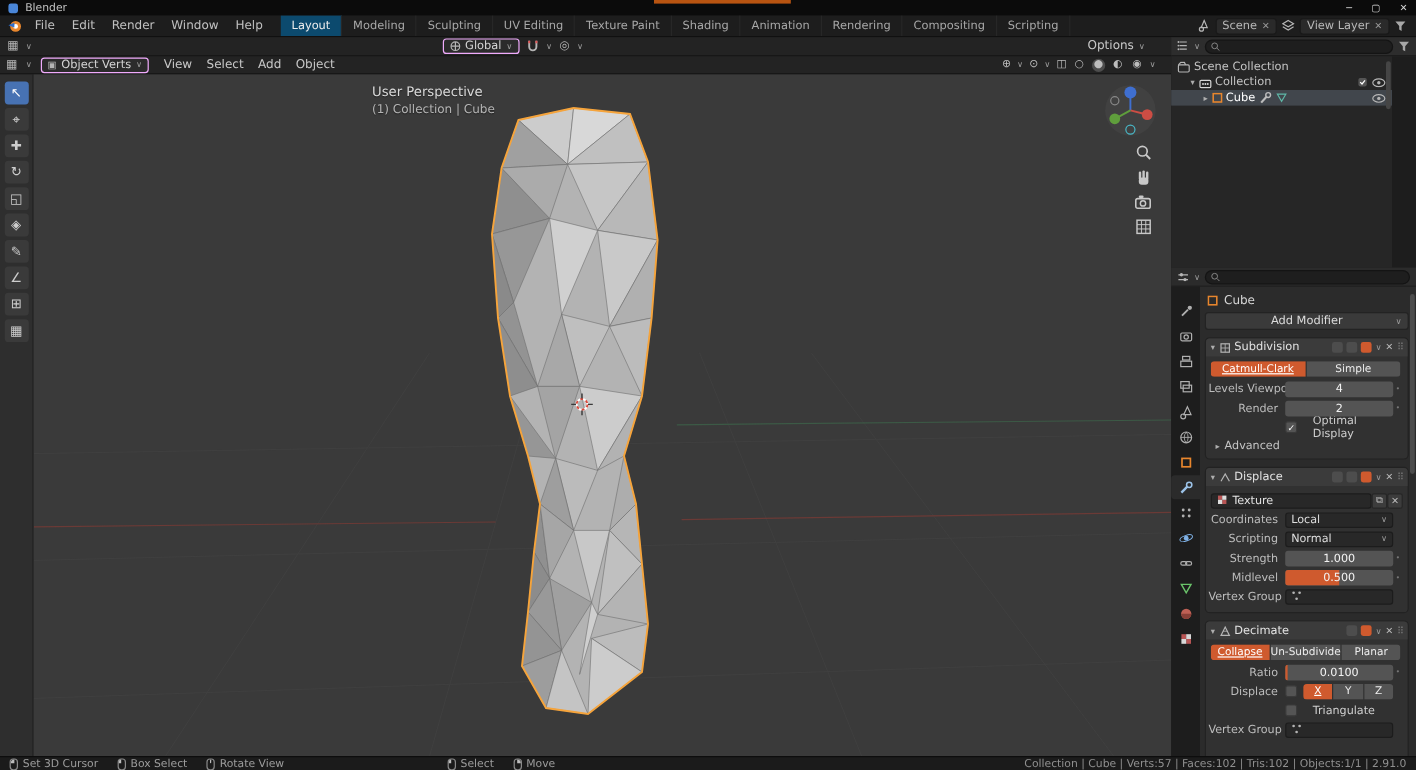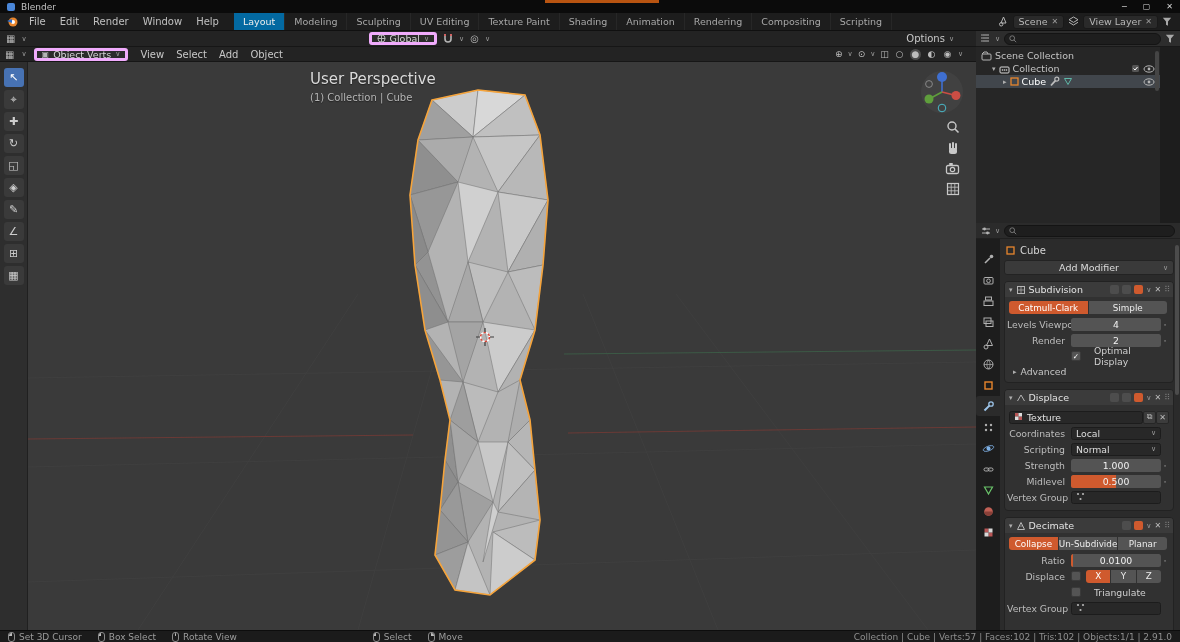--- a/index.html
+++ b/index.html
@@ -16,30 +16,30 @@
   .winbtns span { cursor:default; }
 
   
   .menubar { position:absolute; left:0; top:13px; width:1180px; height:18px; background:#1d1d1d;
              border-bottom:1px solid #101010; display:flex; align-items:center; padding:0 4px;
              color:#c0c0c0; white-space:nowrap; }
   .menu { padding:0 7px; line-height:17px; }
   .blogo { width:14px; height:12px; margin:0 2px; }
   .workspaces { display:flex; margin-left:8px; height:17px; }
   .wtab { padding:0 9px; line-height:17px; color:#a8a8a8; border-right:1px solid #272727; font-size:9.5px; }
-  .wtab.active { background:#0369a1; color:#ededed; }
+  .wtab.active { background:#0c4a6e; color:#ededed; }
   .scenewidgets { margin-left:auto; display:flex; align-items:center; gap:4px; padding-right:4px; color:#b8b8b8; font-size:9.5px; }
   .swfield { display:flex; align-items:center; gap:4px; background:#2a2a2a; border:1px solid #191919;
              border-radius:3px; padding:0 5px; height:14px; }
   .swx { font-size:8px; color:#999; }
 
   
   .toolsettings { position:absolute; left:0; top:31px; width:976px; height:16px; background:#232323;
                   border-bottom:1px solid #161616; display:flex; align-items:center; gap:6px; padding:0 6px; }
-  .dd { display:flex; align-items:center; gap:4px; background:#2b2b2b; border:3px solid #f0abfc;
+  .dd { display:flex; align-items:center; gap:4px; background:#2b2b2b; border:1px solid #f0abfc;
         border-radius:3px; height:13px; padding:0 5px; font-size:9.5px; color:#d5d5d5; }
   .chev { font-size:7px; color:#9a9a9a; }
   .tsspacer { width:330px; }
   .options { margin-left:auto; display:flex; align-items:center; gap:4px; padding-right:16px; }
 
   
   .outliner-header { position:absolute; left:976px; top:31px; width:204px; height:16px; background:#2d2d2d;
                      border-bottom:1px solid #191919; display:flex; align-items:center; gap:4px; padding:0 5px; }
   .searchbox { flex:1; height:12px; background:#1e1e1e; border:1px solid #141414; border-radius:6px;
                display:flex; align-items:center; gap:3px; padding:0 4px; }
@@ -57,21 +57,21 @@
   .left-toolbar { position:absolute; left:0; top:62px; width:28px; height:568px; background:#2e2e2e;
                   border-right:1px solid #202020; display:flex; flex-direction:column; align-items:center;
                   gap:3px; padding-top:6px; }
   .tool { width:20px; height:19px; border-radius:3px; display:flex; align-items:center; justify-content:center;
           color:#cdcdcd; font-size:11px; background:#3a3a3a; }
   .tool.active { background:var(--accent,#4772b3); color:#fff; }
 
   
   .viewport { position:absolute; left:28px; top:62px; width:948px; height:568px; background:#3a3a3a; overflow:hidden; }
   .vp-overlay { position:absolute; left:282px; top:7px; line-height:1.45; text-shadow:0 1px 1px rgba(0,0,0,.45); }
-  .vp-overlay .l1 { font-size:15px; color:#dadada; }
+  .vp-overlay .l1 { font-size:11px; color:#dadada; }
   .vp-overlay .l2 { font-size:10px; color:#b5b5b5; }
   .gizmo { position:absolute; right:12px; top:8px; }
   .navicons { position:absolute; right:16px; top:58px; display:flex; flex-direction:column; gap:7px; align-items:center; }
   .mesh-outline { stroke:var(--outline_orange,#f6a43b); }
 
   
   .outliner { position:absolute; left:976px; top:47px; width:184px; height:176px; background:#262626; padding-top:2px; }
   .orow { display:flex; align-items:center; height:13px; gap:3px; padding:0 5px; font-size:9.5px; color:#c4c4c4; white-space:nowrap; }
   .orow .sp { flex:1; }
   .orow.selected { background:#41464c; color:#fff; }
@@ -95,21 +95,21 @@
            gap:3px; padding:0 4px; font-size:9.5px; color:#e2e2e2; }
   .phead .sp { flex:1; }
   .caret { font-size:7px; color:#aeaeae; }
   .hic { width:9px; height:9px; border-radius:2px; background:#4d4d4d; }
   .hic.on { background:var(--button_orange,#cf5a2e); }
   .grip { font-size:8px; color:#777; letter-spacing:-1px; }
   .pbody { padding:3px 4px 4px 2px; }
   .segmented { display:flex; height:13px; gap:1px; margin:1px 2px 3px 2px; border-radius:3px; overflow:hidden; }
   .segbtn { flex:1; background:#545454; display:flex; align-items:center; justify-content:center;
             color:#ececec; font-size:8.8px; white-space:nowrap; }
-  .segbtn.activeorange { background:var(--button_orange,#cf5a2e); color:#fff; }
+  .segbtn.activeorange { background:var(--button_orange,#cf5a2e); color:#fff;text-decoration:underline; }
   .prow { display:flex; align-items:center; height:14px; margin:2px 0; }
   .plabel { width:64px; text-align:right; padding-right:6px; color:#bdbdbd; font-size:9.3px; flex:none; white-space:nowrap; }
   .pwidget { flex:1; display:flex; align-items:center; gap:2px; }
   .dec { width:8px; text-align:center; font-size:6px; color:#777; flex:none; }
   .numfield { flex:1; position:relative; height:13px; background:#545454; border-radius:2.5px;
               display:flex; align-items:center; justify-content:center; color:#f2f2f2; font-size:9.3px; overflow:hidden; }
   .numfield .fill { position:absolute; left:0; top:0; bottom:0; background:var(--button_orange,#cf5a2e); }
   .numfield .val { position:relative; }
   .dropdown { flex:1; height:13px; background:#282828; border:1px solid #1c1c1c; border-radius:2.5px;
               display:flex; align-items:center; padding:0 4px; color:#dedede; font-size:9.3px; }

